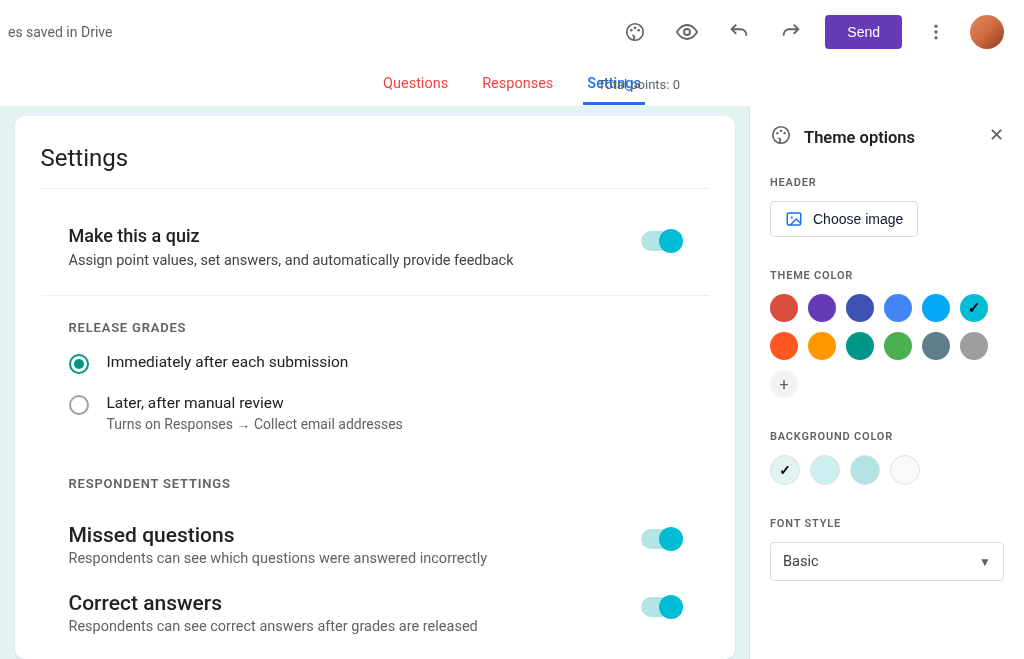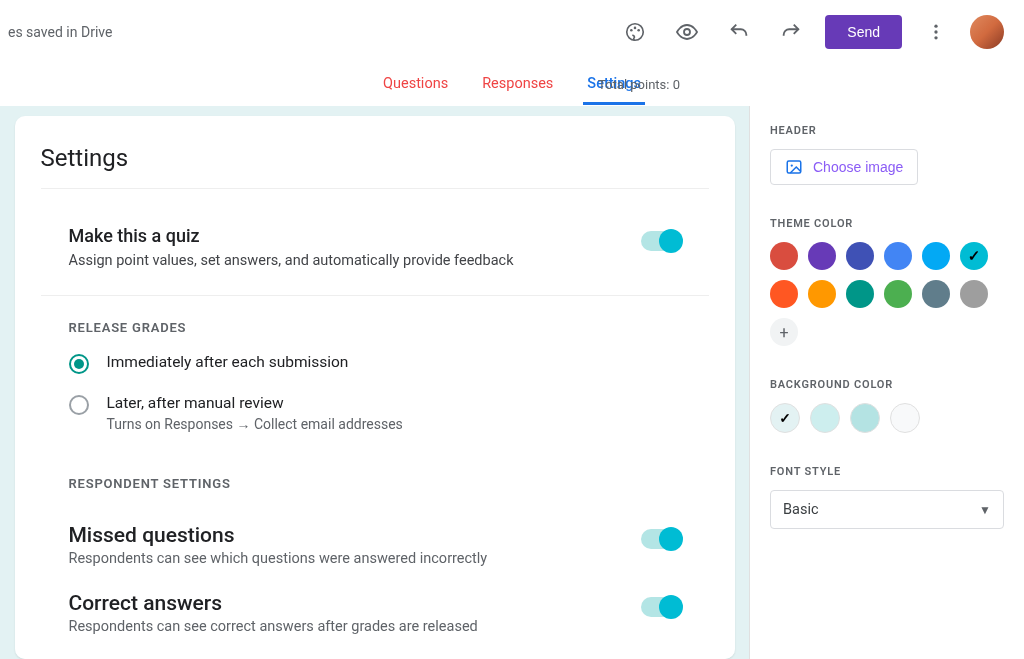--- a/index.html
+++ b/index.html
@@ -50,21 +50,21 @@
   .resp-item .ri-text p { font-size: 14.5px; color: #5f6368; }
 
   
   .theme-panel { width: 275px; border-left: 1px solid #e0e0e0; background: #fff; display: flex; flex-direction: column; padding: 18px 20px 0 20px; overflow-y: auto; }
   .tp-header { display: flex; align-items: center; gap: 12px; margin-bottom: 26px; position: relative; }
   .tp-header h3 { font-size: 16.5px; font-weight: 600; color: #202124; }
   .tp-close { position: absolute; right: 0; top: 0; cursor: pointer; color: #5f6368; font-size: 18px; }
 
   .tp-section-label { font-size: 11px; letter-spacing: 0.8px; color: #5f6368; font-weight: 600; margin-bottom: 12px; }
   .tp-section { margin-bottom: 32px; }
-  .choose-img-btn { border: 1px solid #dadce0; background: #fff; color: #8b5cf6; padding: 8px 14px; border-radius: 4px; font-size: 14px; display: inline-flex; align-items: center; gap: 10px; cursor: pointer; font-weight: 500; }
+  .choose-img-btn { border: 1px solid #dadce0; background: #fff; color: #0f172a; padding: 8px 14px; border-radius: 4px; font-size: 14px; display: inline-flex; align-items: center; gap: 10px; cursor: pointer; font-weight: 500; }
 
   .swatch-row { display: flex; flex-wrap: wrap; gap: 10px; }
   .swatch { width: 28px; height: 28px; border-radius: 50%; cursor: pointer; position: relative; }
   .swatch.checked::after { content: "✓"; position: absolute; left: 50%; top: 50%; transform: translate(-50%,-52%); color: #000; font-size: 15px; font-weight:700; }
   .swatch-add { width: 28px; height: 28px; border-radius: 50%; background: #f1f3f4; display: flex; align-items: center; justify-content: center; font-size: 16px; color: #5f6368; cursor: pointer; }
 
   .bg-swatch-row { display: flex; gap: 10px; }
   .bg-swatch { width: 30px; height: 30px; border-radius: 50%; cursor: pointer; position: relative; border: 1px solid #e0e0e0; }
   .bg-swatch.checked::after { content: "✓"; position: absolute; left: 50%; top: 50%; transform: translate(-50%,-52%); color: #000; font-size: 14px; font-weight:700; }
 
@@ -178,20 +178,33 @@
             <h4>Point values</h4>
 
           </div>
           <div class="toggle-on"></div>
         </div>
       </div>
     </div>
   </div>
 
   <div class="theme-panel">
+    <div class="tp-header">
+      <span>
+        <svg width="22" height="22" viewBox="0 0 24 24" fill="none" stroke="#5f6368" stroke-width="1.8">
+            <circle cx="12" cy="12" r="9"></circle>
+            <circle cx="8" cy="10" r="1.3" fill="#5f6368" stroke="none"></circle>
+            <circle cx="12" cy="7.5" r="1.3" fill="#5f6368" stroke="none"></circle>
+            <circle cx="16" cy="10" r="1.3" fill="#5f6368" stroke="none"></circle>
+            <path d="M12 21c-1.5 0-2-1.5-1-2.5s0-3-2-3"></path>
+          </svg>
+      </span>
+      <h3>Theme options</h3>
+      <span class="tp-close">✕</span>
+    </div>
 
     <div class="tp-section">
       <div class="tp-section-label">HEADER</div>
       <button class="choose-img-btn">
         <svg width="18" height="18" viewBox="0 0 24 24" fill="none" stroke="#1a73e8" stroke-width="2">
             <rect x="3" y="4" width="18" height="16" rx="2"></rect>
             <circle cx="9" cy="10" r="1.5" fill="#1a73e8" stroke="none"></circle>
             <path d="M21 18l-6-6-8 8"></path>
           </svg>
         <span>Choose image</span>

